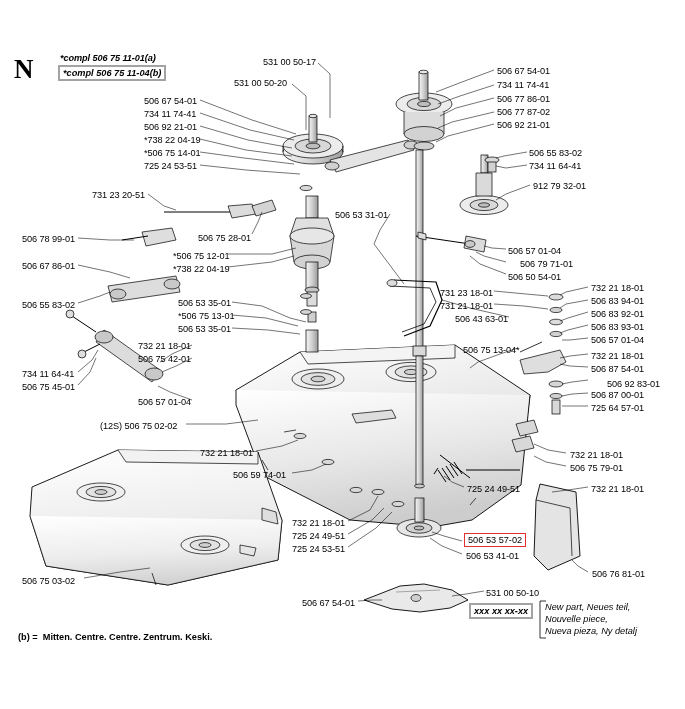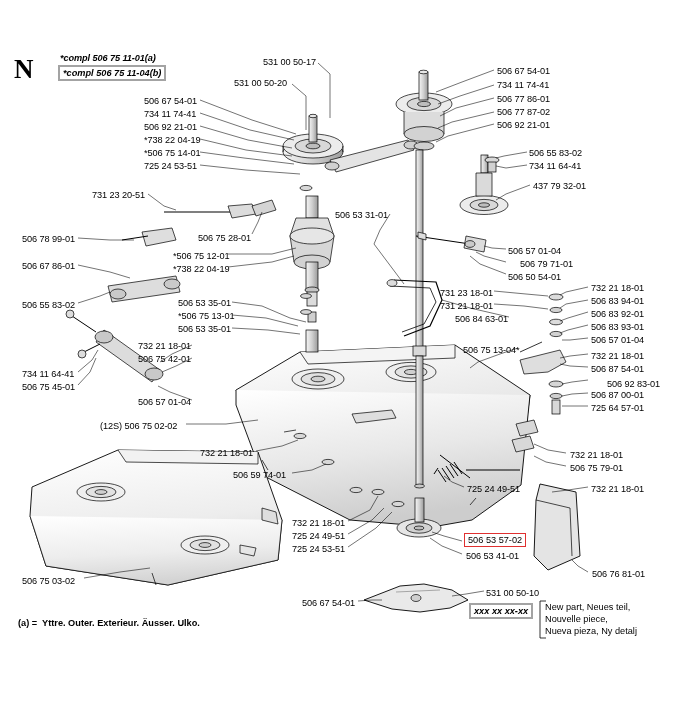--- a/index.html
+++ b/index.html
@@ -52,20 +52,21 @@
     font-size:9.2px;
     line-height:12.5px;
     white-space:pre;
   }
   .legend-b{font-weight:bold;}
   .newpart{
     position:absolute;
     font-size:9.2px;
     line-height:11.5px;
     white-space:pre;
+    font-style:italic;
   }
   svg{position:absolute;left:0;top:0;}
 </style>
 </head>
 <body>
 
 <div id="sheet">
 
   <svg width="685" height="709" viewBox="0 0 685 709">
     <defs>
@@ -344,37 +345,37 @@
 
   <div class="lbl" style="left:144px;top:96px;">506 67 54-01</div>
   <div class="lbl" style="left:144px;top:109px;">734 11 74-41</div>
   <div class="lbl" style="left:144px;top:122px;">506 92 21-01</div>
   <div class="lbl" style="left:144px;top:135px;">*738 22 04-19</div>
   <div class="lbl" style="left:144px;top:148px;">*506 75 14-01</div>
   <div class="lbl" style="left:144px;top:161px;">725 24 53-51</div>
 
   <div class="lbl" style="left:529px;top:148px;">506 55 83-02</div>
   <div class="lbl" style="left:529px;top:161px;">734 11 64-41</div>
-  <div class="lbl" style="left:533px;top:181px;">437 79 32-01</div>
+  <div class="lbl" style="left:533px;top:181px;">912 79 32-01</div>
 
   <div class="lbl" style="left:92px;top:190px;">731 23 20-51</div>
   <div class="lbl" style="left:198px;top:233px;">506 75 28-01</div>
   <div class="lbl" style="left:335px;top:210px;">506 53 31-01</div>
   <div class="lbl" style="left:22px;top:234px;">506 78 99-01</div>
   <div class="lbl" style="left:173px;top:251px;">*506 75 12-01</div>
   <div class="lbl" style="left:173px;top:264px;">*738 22 04-19</div>
 
   <div class="lbl" style="left:508px;top:246px;">506 57 01-04</div>
   <div class="lbl" style="left:508px;top:259px;padding-left:12px;">506 79 71-01</div>
   <div class="lbl" style="left:508px;top:272px;">506 50 54-01</div>
   <div class="lbl" style="left:22px;top:261px;">506 67 86-01</div>
 
   <div class="lbl" style="left:440px;top:288px;">731 23 18-01</div>
   <div class="lbl" style="left:440px;top:301px;">731 21 18-01</div>
-  <div class="lbl" style="left:455px;top:314px;">506 84 63-01</div>
+  <div class="lbl" style="left:455px;top:314px;">506 43 63-01</div>
 
   <div class="lbl" style="left:591px;top:283px;">732 21 18-01</div>
   <div class="lbl" style="left:591px;top:296px;">506 83 94-01</div>
   <div class="lbl" style="left:591px;top:309px;">506 83 92-01</div>
   <div class="lbl" style="left:591px;top:322px;">506 83 93-01</div>
   <div class="lbl" style="left:591px;top:335px;">506 57 01-04</div>
 
   <div class="lbl" style="left:22px;top:300px;">506 55 83-02</div>
   <div class="lbl" style="left:178px;top:298px;">506 53 35-01</div>
   <div class="lbl" style="left:178px;top:311px;">*506 75 13-01</div>
@@ -418,15 +419,15 @@
   <div class="redbox" style="left:464px;top:489px;margin-top:44px;">506 53 57-02</div>
 
   <div class="boxed" style="left:469px;top:603px;">xxx xx xx-xx</div>
   <div class="newpart" style="left:545px;top:602px;">New part, Neues teil,</div>
   <div class="newpart" style="left:545px;top:614px;">Nouvelle piece,</div>
   <div class="newpart" style="left:545px;top:626px;">Nueva pieza, Ny detalj</div>
   <svg width="685" height="709" style="pointer-events:none;">
     <path d="M540 601 L540 638 M540 601 L546 601 M540 638 L546 638" stroke="#000" stroke-width="0.8" fill="none"></path>
   </svg>
 
-  <div class="legend legend-b" style="left:18px;top:617px;">(a) =  Yttre. Outer. Exterieur. Äusser. Ulko.</div>
+  <div class="legend legend-b" style="left:18px;top:631px;">(b) =  Mitten. Centre. Centre. Zentrum. Keski.</div>
 
 </div>
 
 </body></html>

